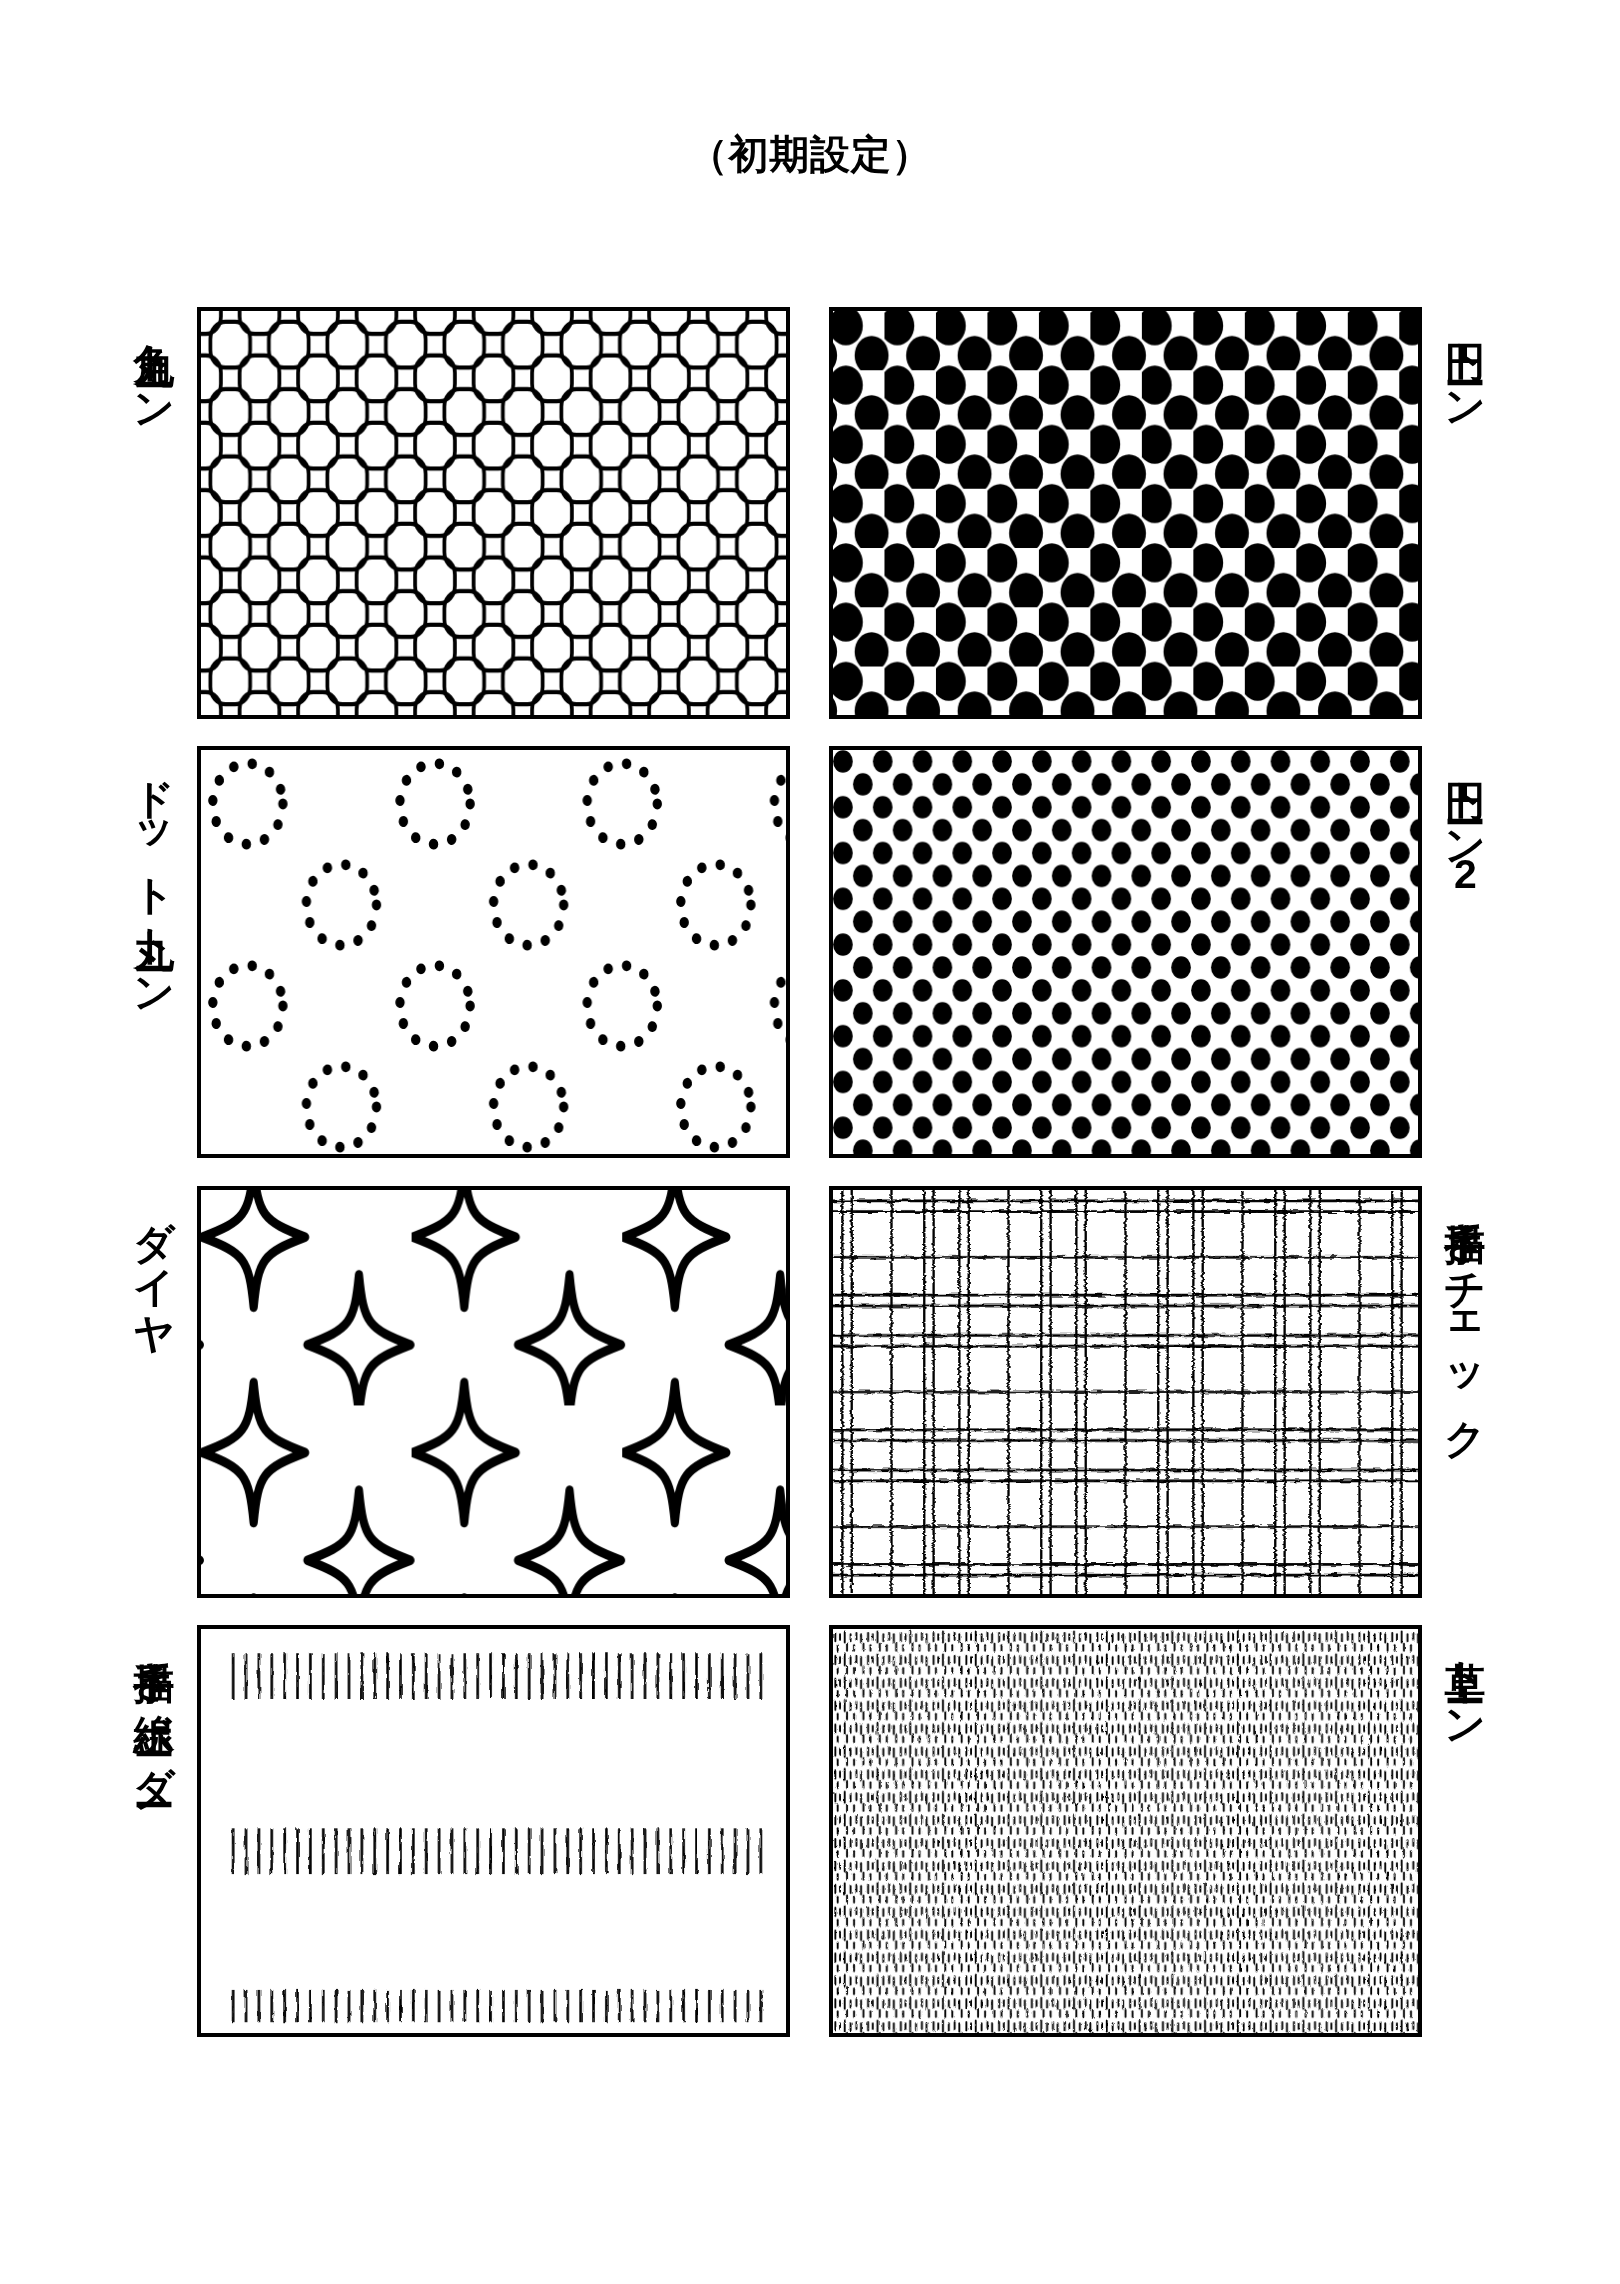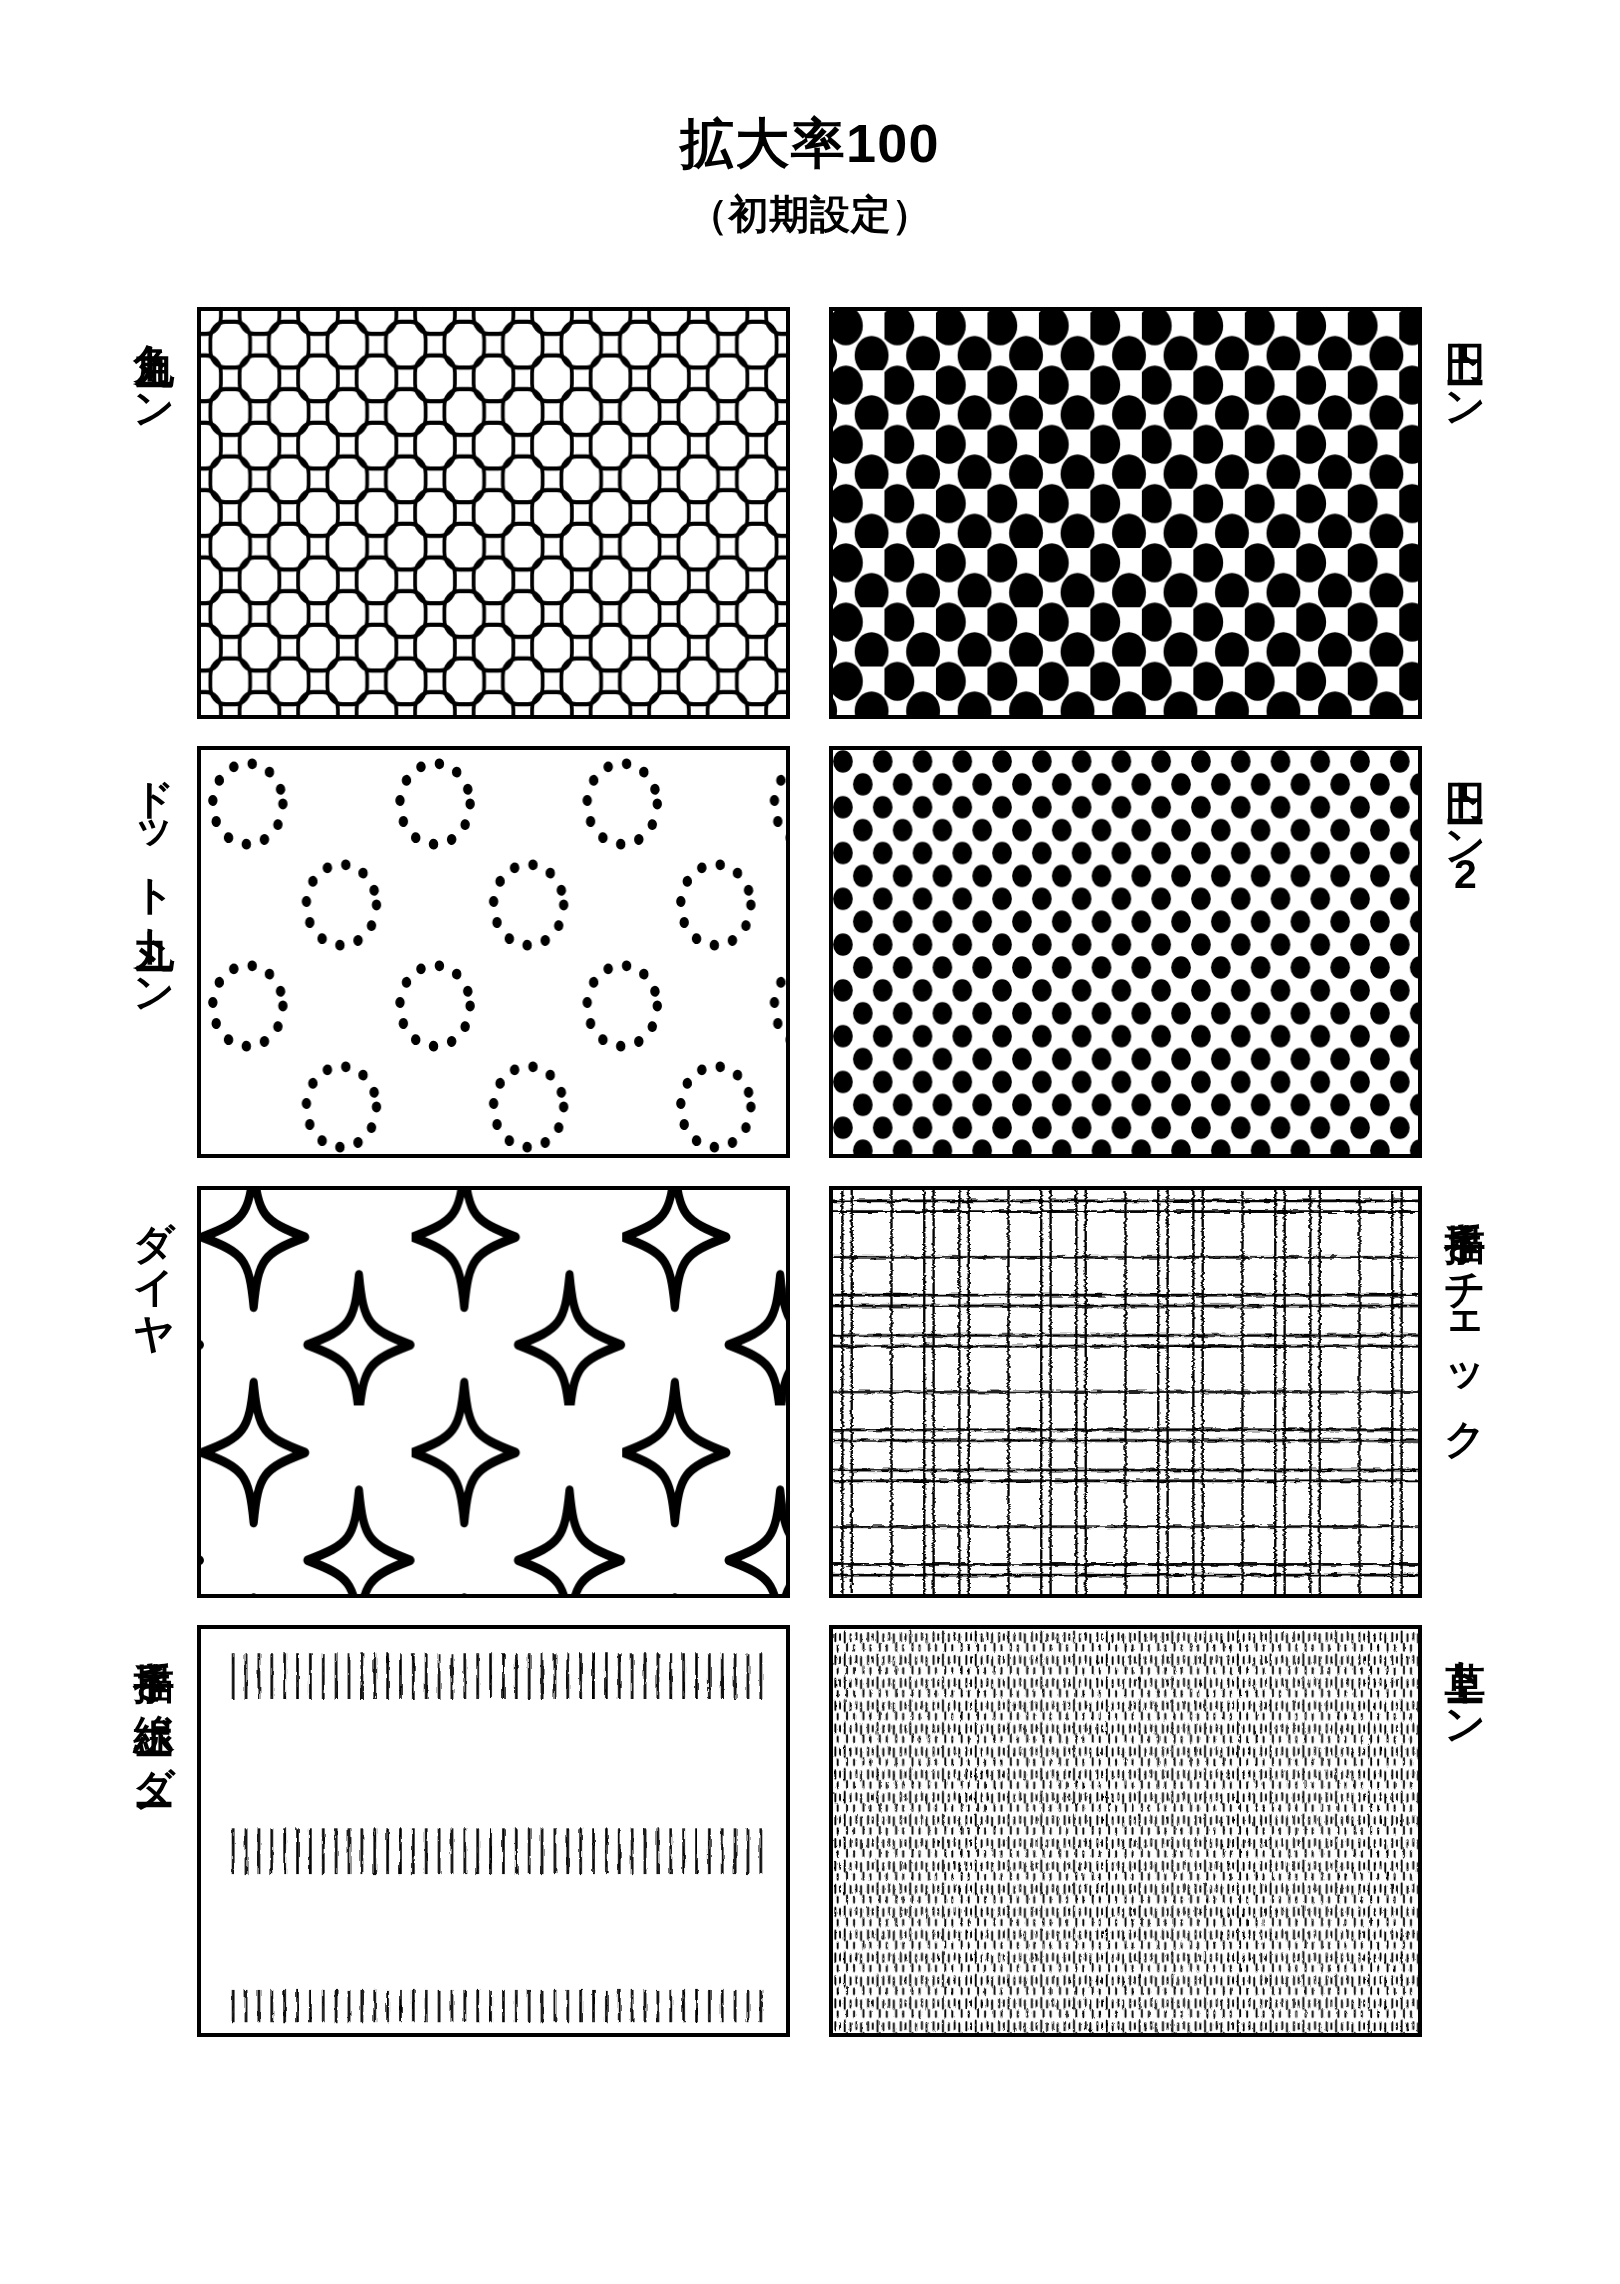--- a/index.html
+++ b/index.html
@@ -94,21 +94,20 @@
   
   .cell.label-right .label { order: 2; }
   .cell.label-right .swatch { order: 1; }
 </style>
 </head>
 <body>
 
 <div class="page">
 
   <div class="title-block">
-    <div class="title-main">拡大率100</div>
     <div class="title-sub">（初期設定）</div>
   </div>
 
   <div class="grid">
 
     <div class="cell label-left">
       <div class="label">
         <span>角丸トーン</span>
       </div>
       <div class="swatch">

